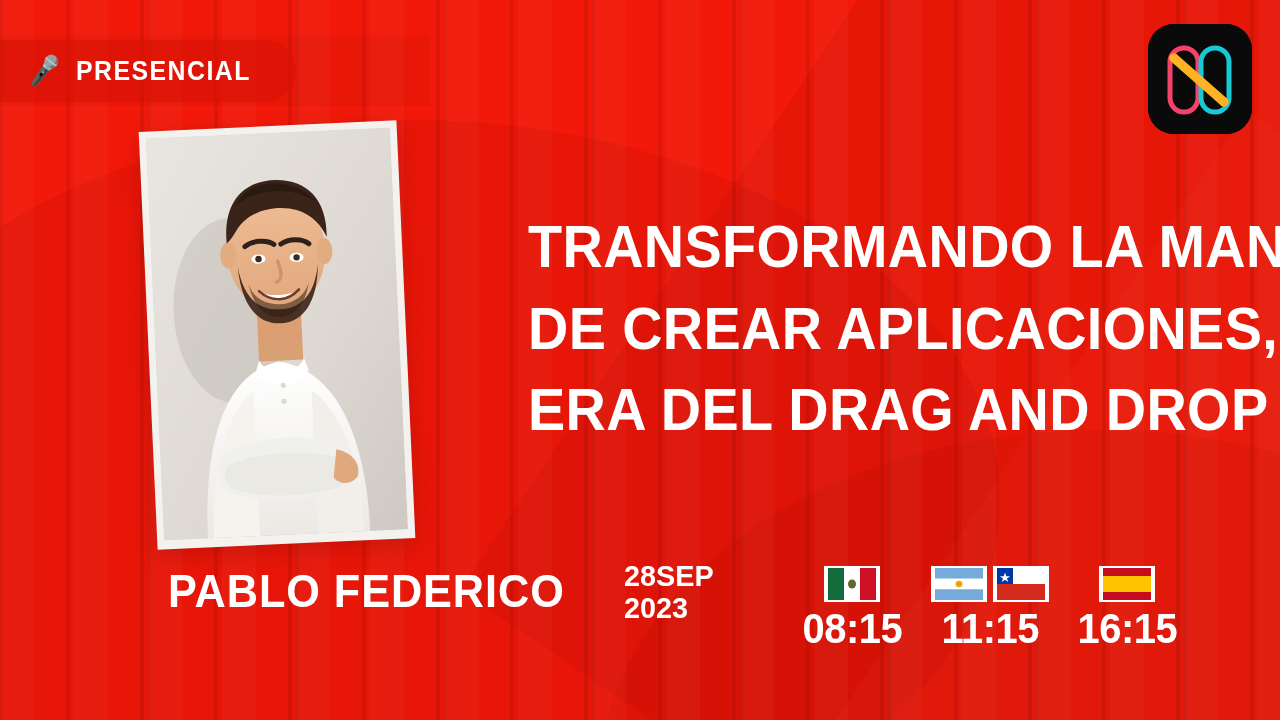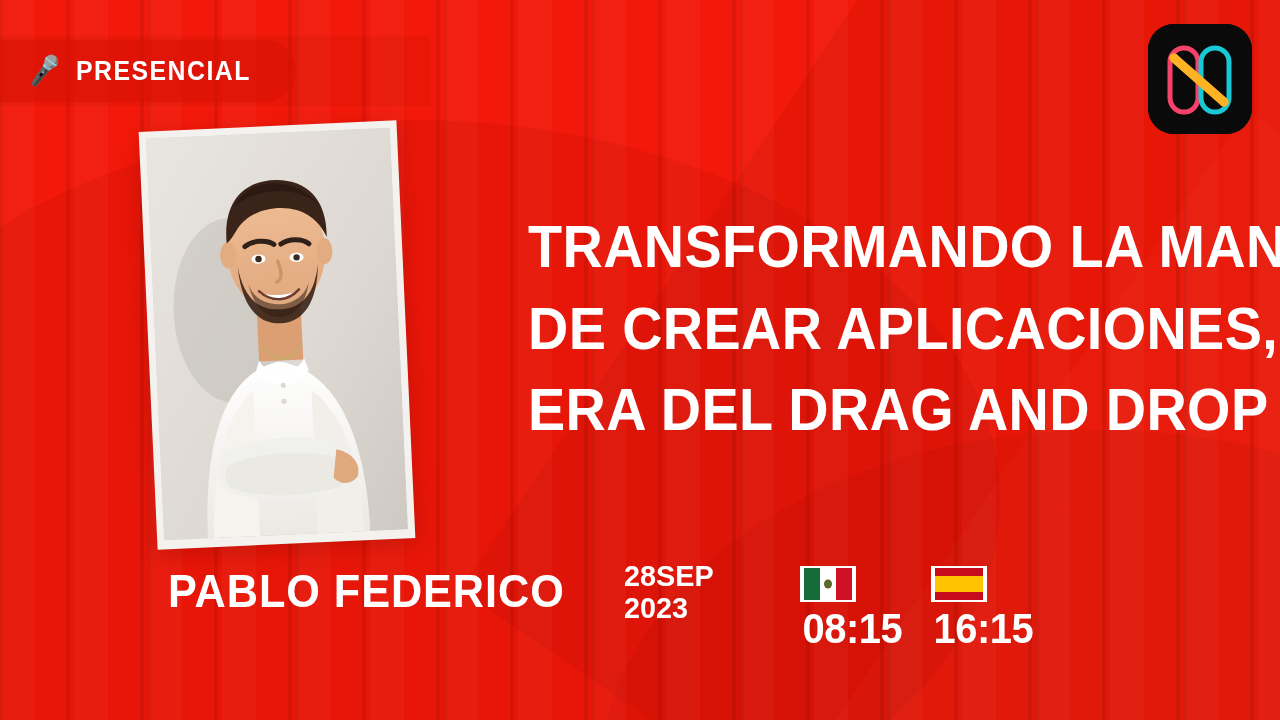--- a/index.html
+++ b/index.html
@@ -202,20 +202,21 @@
   .schedule {
     position: absolute;
     left: 800px; top: 566px;
     display: flex;
     align-items: flex-start;
     gap: 26px;
   }
   .slot {
     display: flex;
     flex-direction: column;
+    align-items: center;
   }
   .flags {
     display: flex;
     gap: 6px;
     margin-bottom: 6px;
   }
   .flag {
     width: 56px;
     height: 36px;
     border: 2px solid #ffffff;
@@ -355,20 +356,42 @@
             <rect width="20" height="40" x="40" fill="#CE1126"></rect>
             <ellipse cx="30" cy="20" rx="5" ry="5.6" fill="#7a5a1e"></ellipse>
             <ellipse cx="30" cy="20" rx="3" ry="3.6" fill="#3d7a35"></ellipse>
           </svg>
         </span>
       </div>
       <div class="slot-time">08:15</div>
     </div>
 
 
+    <div class="slot">
+      <div class="flags">
+        <span class="flag">
+          <svg viewBox="0 0 60 40">
+            <rect width="60" height="13.4" y="0" fill="#75AADB"></rect>
+            <rect width="60" height="13.2" y="13.4" fill="#ffffff"></rect>
+            <rect width="60" height="13.4" y="26.6" fill="#75AADB"></rect>
+            <circle cx="30" cy="20" r="4.4" fill="#F6B40E"></circle>
+            <circle cx="30" cy="20" r="2.6" fill="#DFA00A"></circle>
+          </svg>
+        </span>
+        <span class="flag">
+          <svg viewBox="0 0 60 40">
+            <rect width="60" height="20" y="0" fill="#ffffff"></rect>
+            <rect width="60" height="20" y="20" fill="#D52B1E"></rect>
+            <rect width="20" height="20" x="0" y="0" fill="#0039A6"></rect>
+            <path d="M10 5.5 L11.6 10.2 L16.4 10.2 L12.5 13 L14 17.6 L10 14.7 L6 17.6 L7.5 13 L3.6 10.2 L8.4 10.2 Z" fill="#ffffff"></path>
+          </svg>
+        </span>
+      </div>
+      <div class="slot-time">11:15</div>
+    </div>
 
     <div class="slot">
       <div class="flags">
         <span class="flag">
           <svg viewBox="0 0 60 40">
             <rect width="60" height="10" y="0" fill="#C60B1E"></rect>
             <rect width="60" height="20" y="10" fill="#FFC400"></rect>
             <rect width="60" height="10" y="30" fill="#C60B1E"></rect>
           </svg>
         </span>

